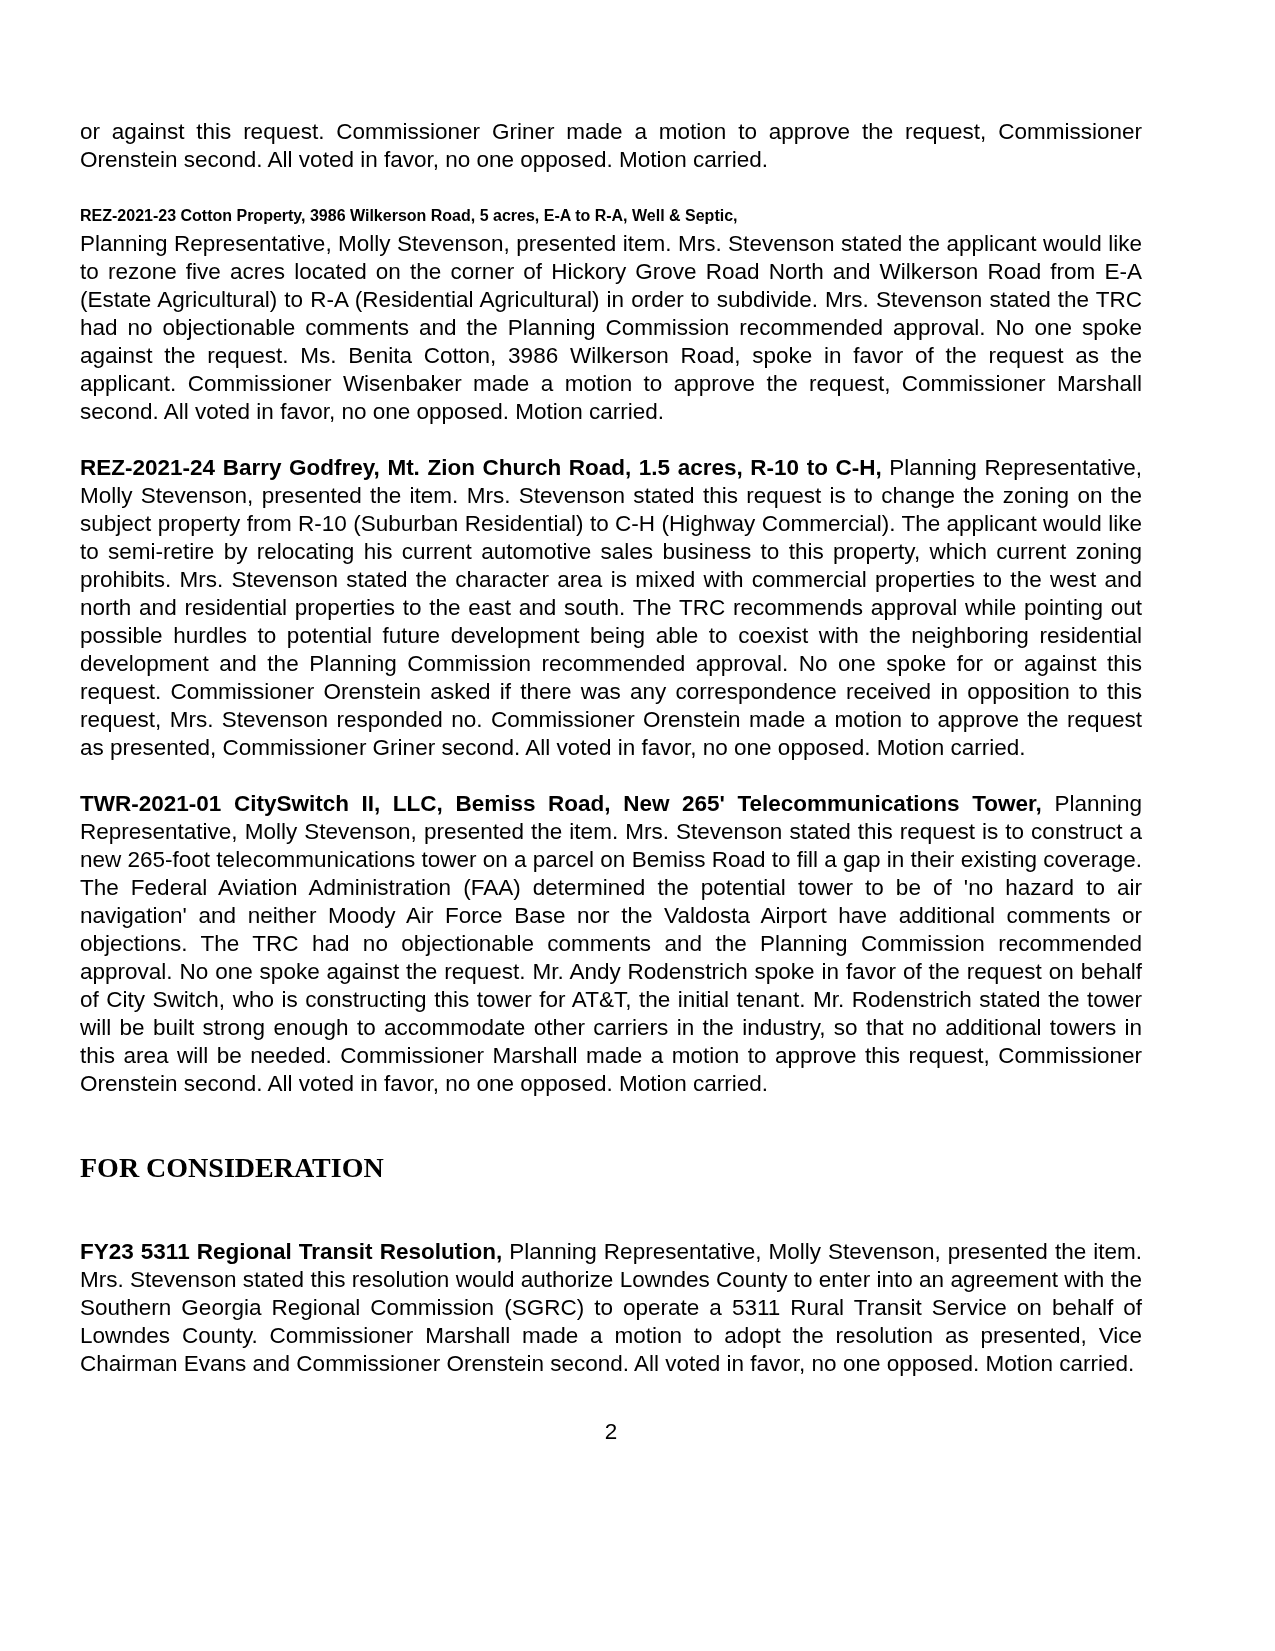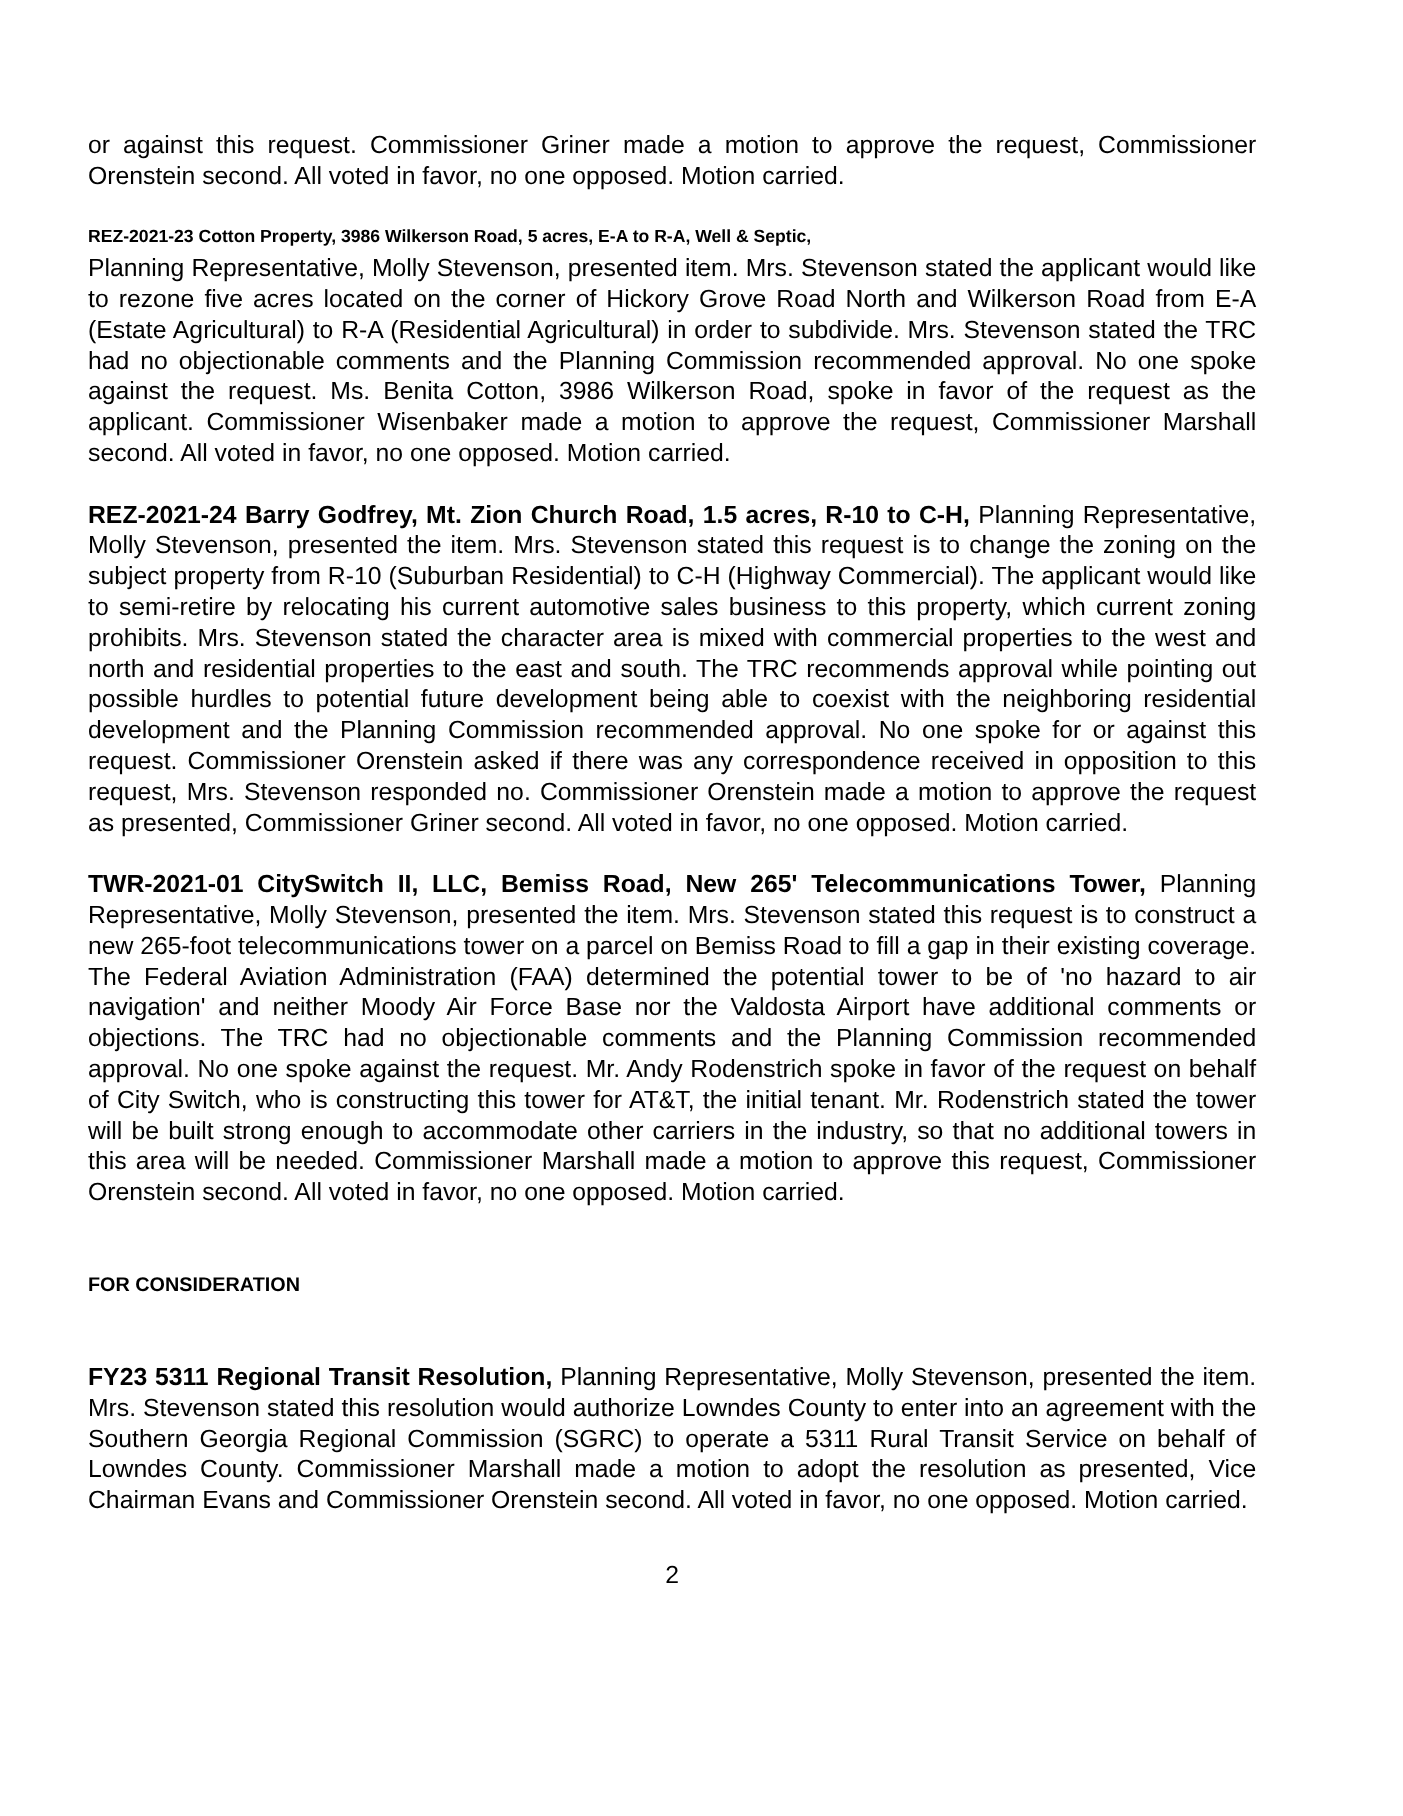--- a/index.html
+++ b/index.html
@@ -27,25 +27,26 @@
   .para strong, .heading-block, .consideration-heading {
     font-weight: bold;
   }
   .heading-block {
     display: block;
     font-size: 16px;
     line-height: 28px;
     text-align: left;
   }
   .consideration-heading {
-    font-size: 18px;
+    font-size: 28px;
     line-height: 28px;
     margin-top: 56px;
     margin-bottom: 56px;
     text-align: left;
+    font-family: Liberation Serif, serif;
   }
   .page-footer {
     margin-top: 40px;
     text-align: center;
     font-size: 22.5px;
     line-height: 28px;
   }
 </style>
 </head>
 <body>

